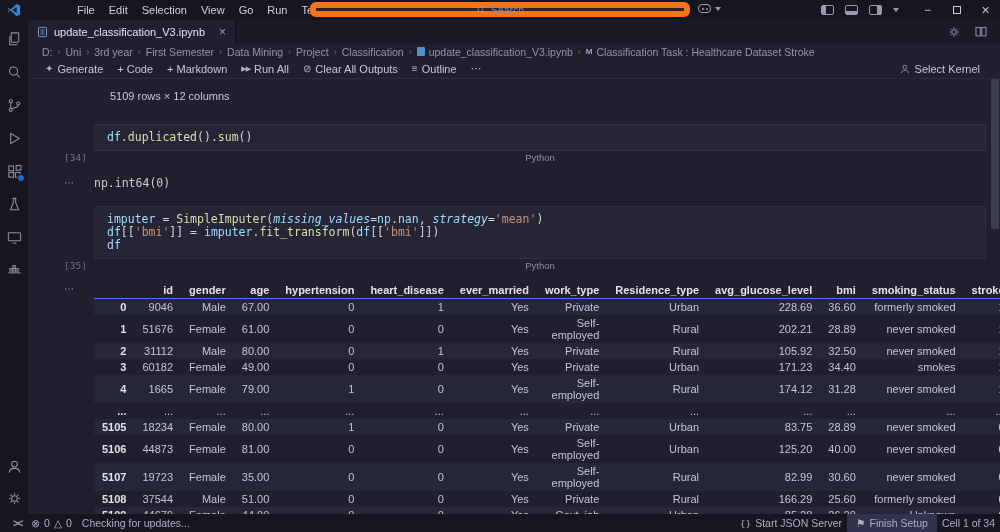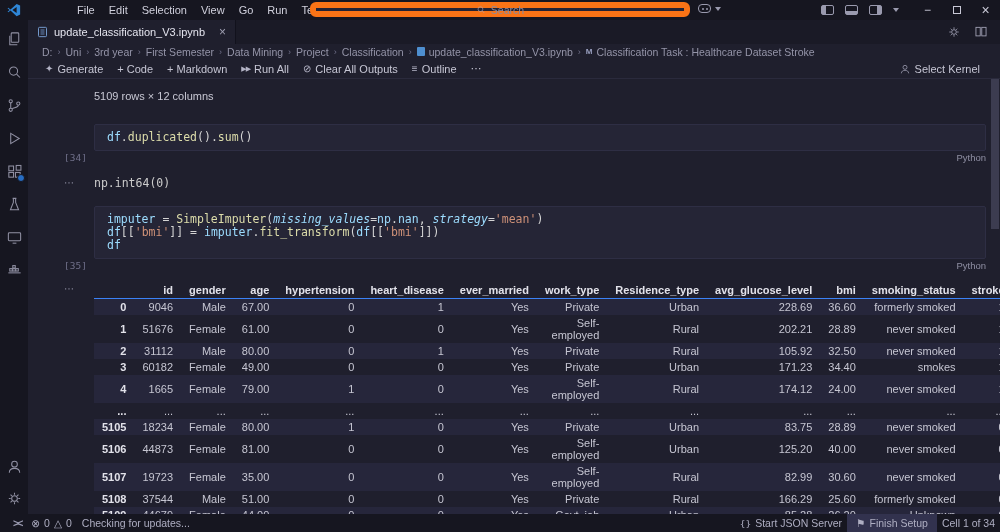--- a/index.html
+++ b/index.html
@@ -73,29 +73,29 @@
     border-bottom:1px solid #2a2a3c; color:#c6c6d4; font-size:11px; flex:0 0 auto;
   }
   .tb-item { display:flex; align-items:center; gap:4px; padding:0 7px; cursor:default; white-space:nowrap; }
   .tb-icon { font-size:10px; color:#b4b4c6; }
   .dbl { font-size:7px; letter-spacing:-1px; }
   .select-kernel { margin-left:auto; padding-right:20px; }
 
   
   .nb-content { flex:1 1 auto; position:relative; padding:0 14px 0 66px; overflow:hidden; }
   .out-text { font-size:11px; color:#c8c8d4; }
-  .first-out { margin-top:11px; }
+  .first-out { margin-top:11px;margin-left:16px; }
   .cell { position:relative; }
   .cell-34 { margin-top:22px; }
   .cell-35 { margin-top:16px; }
   .code-box { background:#252536; border:1px solid #2e2e44; border-radius:2px; padding:6px 12px; }
   .code-line { font-family:"DejaVu Sans Mono", monospace; font-size:11.5px; line-height:13px; white-space:pre; }
   .tk-v { color:#9CDCFE; } .tk-f { color:#DCDCAA; } .tk-p { color:#d4d4d4; }
   .tk-s { color:#CE9178; } .tk-prm { color:#9CDCFE; font-style:italic; }
-  .cell-footer { display:flex; justify-content:flex-end; height:13px; padding-top:1px; font-size:9.5px; color:#8f8fa3; position:relative; }
+  .cell-footer { display:flex; justify-content:center; height:13px; padding-top:1px; font-size:9.5px; color:#8f8fa3; position:relative; }
   .exec-label { position:absolute; left:-30px; top:1px; color:#70708a; font-family:"DejaVu Sans Mono", monospace; font-size:9.5px; }
   .output-block { position:relative; margin-top:12px; }
   .out-gutter { position:absolute; left:-30px; top:1px; color:#8f8fa3; font-size:10px; letter-spacing:1px; }
   .mono-out { font-family:"DejaVu Sans Mono", monospace; font-size:11.5px; color:#cccccc; }
   .table-out { margin-top:10px; }
 
   .df-table { border-collapse:collapse; font-size:11px; color:#c6c6d2; }
   .df-table th { font-weight:bold; color:#e2e2ea; }
   .df-table thead th { border-bottom:1px solid #3b82f6; padding:2px 8px; text-align:right; }
   .df-table td, .df-table tbody th { padding:2px 8px; text-align:right; }
@@ -451,21 +451,21 @@
                   <th>4</th>
                   <td>1665</td>
                   <td>Female</td>
                   <td>79.00</td>
                   <td>1</td>
                   <td>0</td>
                   <td>Yes</td>
                   <td>Self-employed</td>
                   <td>Rural</td>
                   <td>174.12</td>
-                  <td>24.00</td>
+                  <td>31.28</td>
                   <td>never smoked</td>
                   <td>1</td>
                 </tr>
                 <tr>
                   <th>...</th>
                   <td>...</td>
                   <td>...</td>
                   <td>...</td>
                   <td>...</td>
                   <td>...</td>

